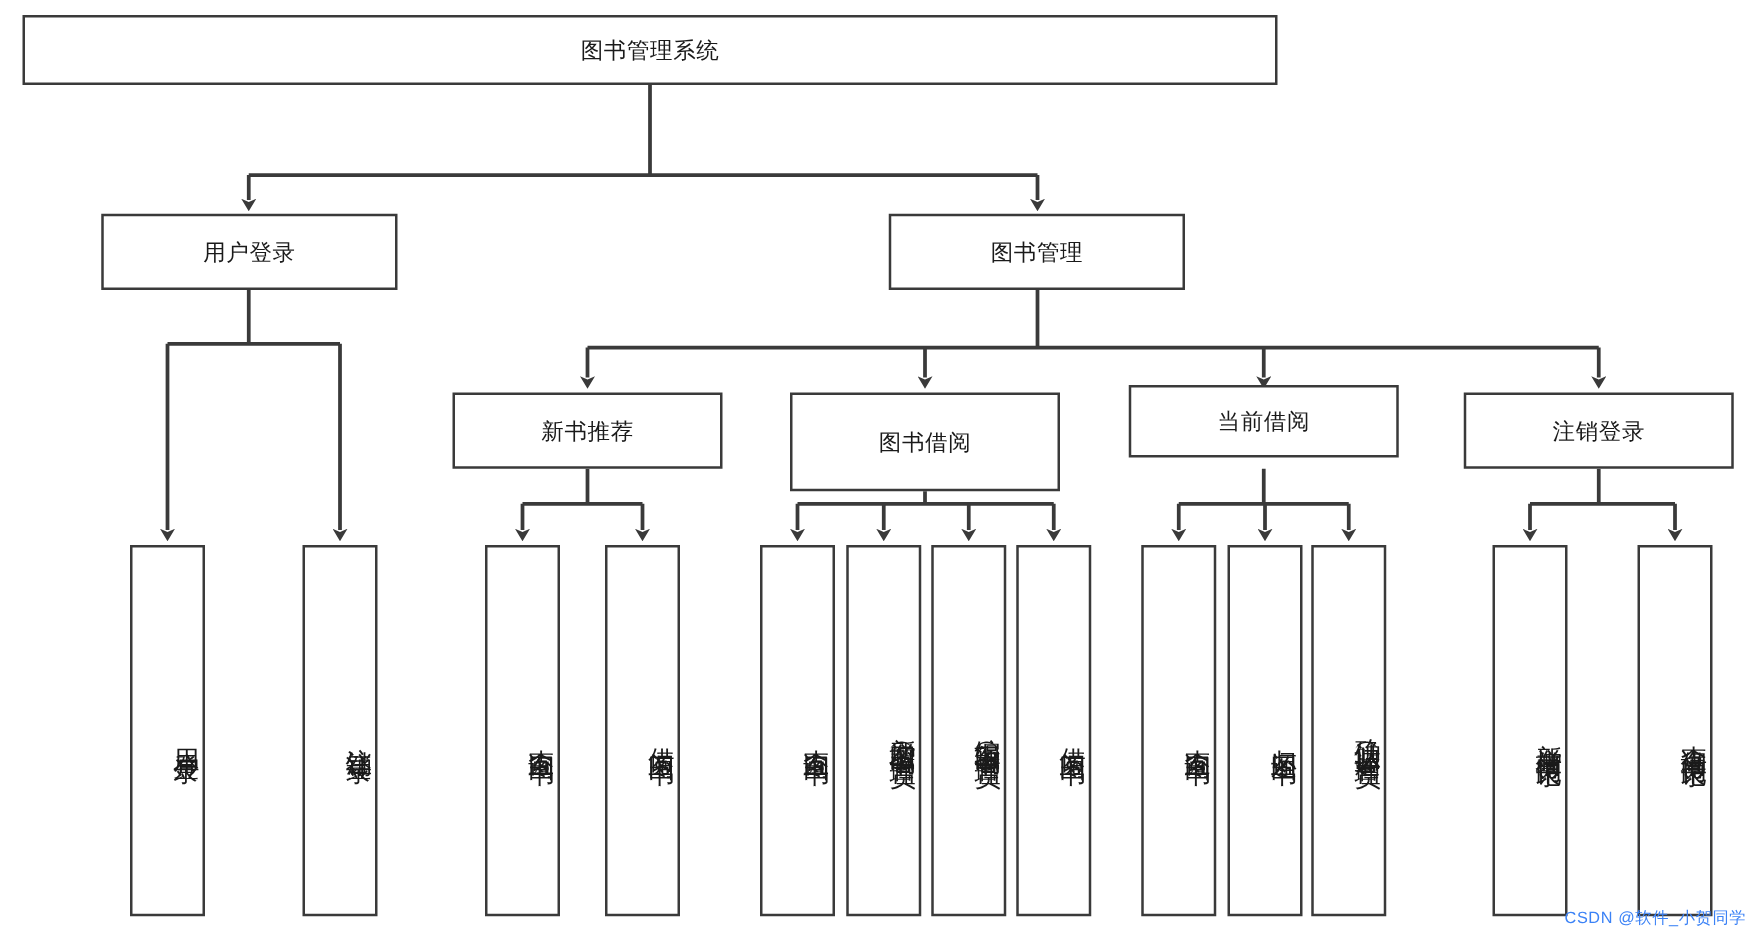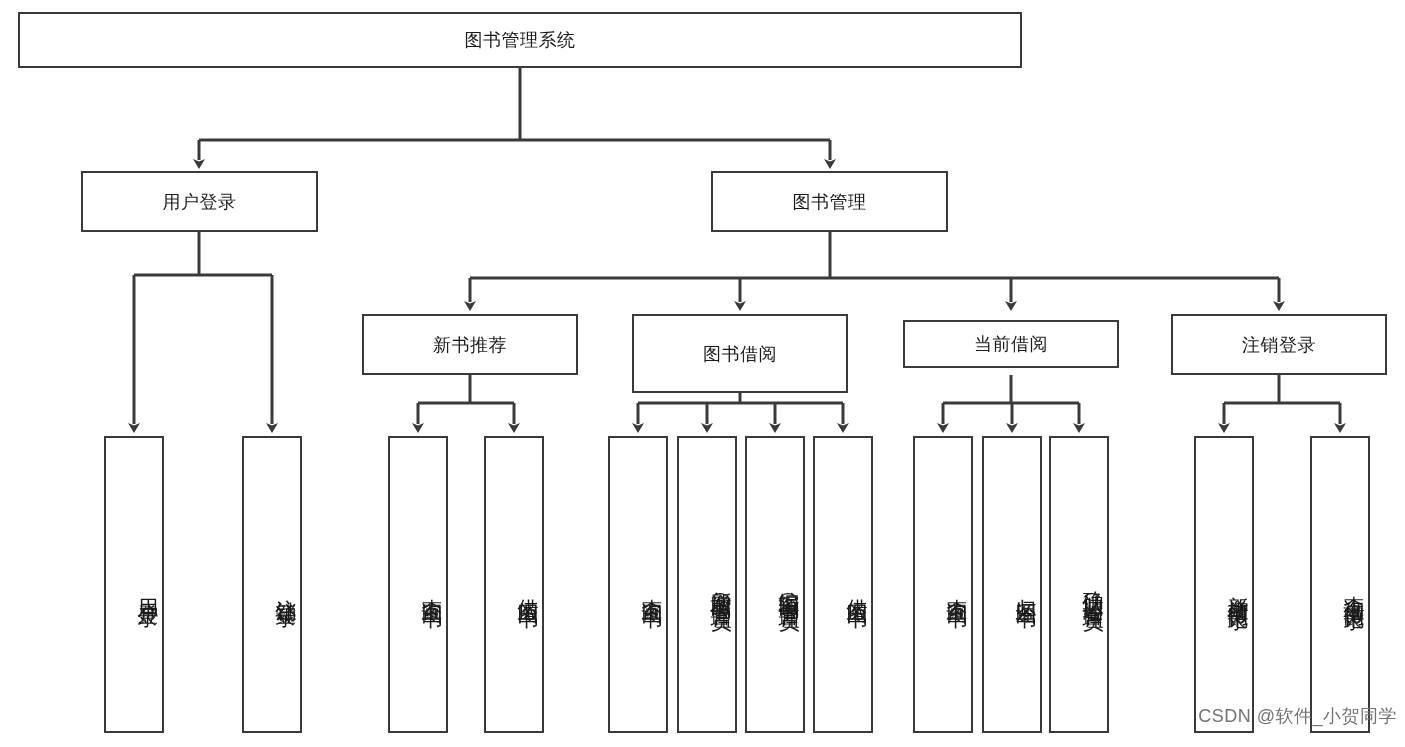--- a/index.html
+++ b/index.html
@@ -48,23 +48,23 @@
     align-items: flex-start;
     justify-content: center;
   }
   .node.v span {
     writing-mode: vertical-rl;
     text-orientation: upright;
   }
   #watermark {
     position: absolute;
     right: 8px;
-    bottom: 19px;
-    font-size: 18px;
-    color: #737373;
+    bottom: 4px;
+    font-size: 13px;
+    color: #3b82f6;
     letter-spacing: 0.5px;
     white-space: nowrap;
   }
 </style>
 </head>
 <body>
 
 <div id="canvas">
 
   <svg id="wires" viewBox="0 0 1405 747" width="1405" height="747" xmlns="http://www.w3.org/2000/svg">
@@ -127,21 +127,21 @@
   <div class="node h" style="left:711px; top:171px; width:237px; height:61px;text-align:right;">
     <span>图书管理</span>
   </div>
 
   <div class="node h" style="left:362px; top:314px; width:216px; height:61px;">
     <span>新书推荐</span>
   </div>
   <div class="node h" style="left:632px; top:314px; width:216px; height:79px;">
     <span>图书借阅</span>
   </div>
-  <div class="node h" style="left:903px; top:320px; width:216px; height:48px;">
+  <div class="node h" style="left:903px; top:308px; width:216px; height:58px;">
     <span>当前借阅</span>
   </div>
   <div class="node h" style="left:1171px; top:314px; width:216px; height:61px;">
     <span>注销登录</span>
   </div>
 
   <div class="node v" style="left:104px; top:436px; width:60px; height:297px;">
     <span>用户登录</span>
   </div>
   <div class="node v" style="left:242px; top:436px; width:60px; height:297px;">

